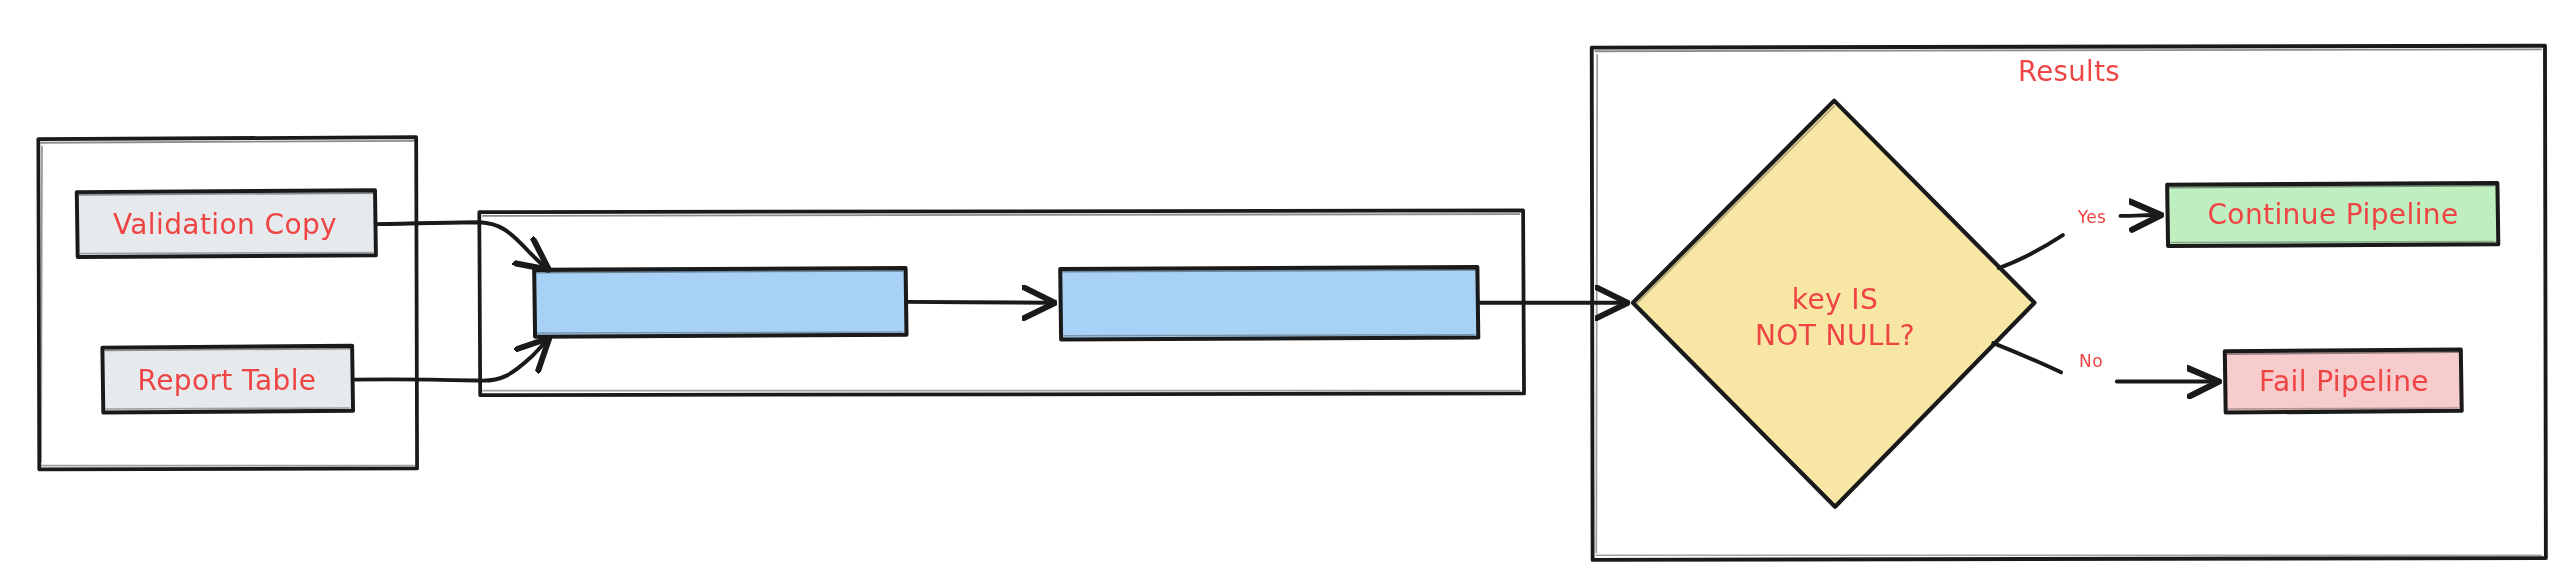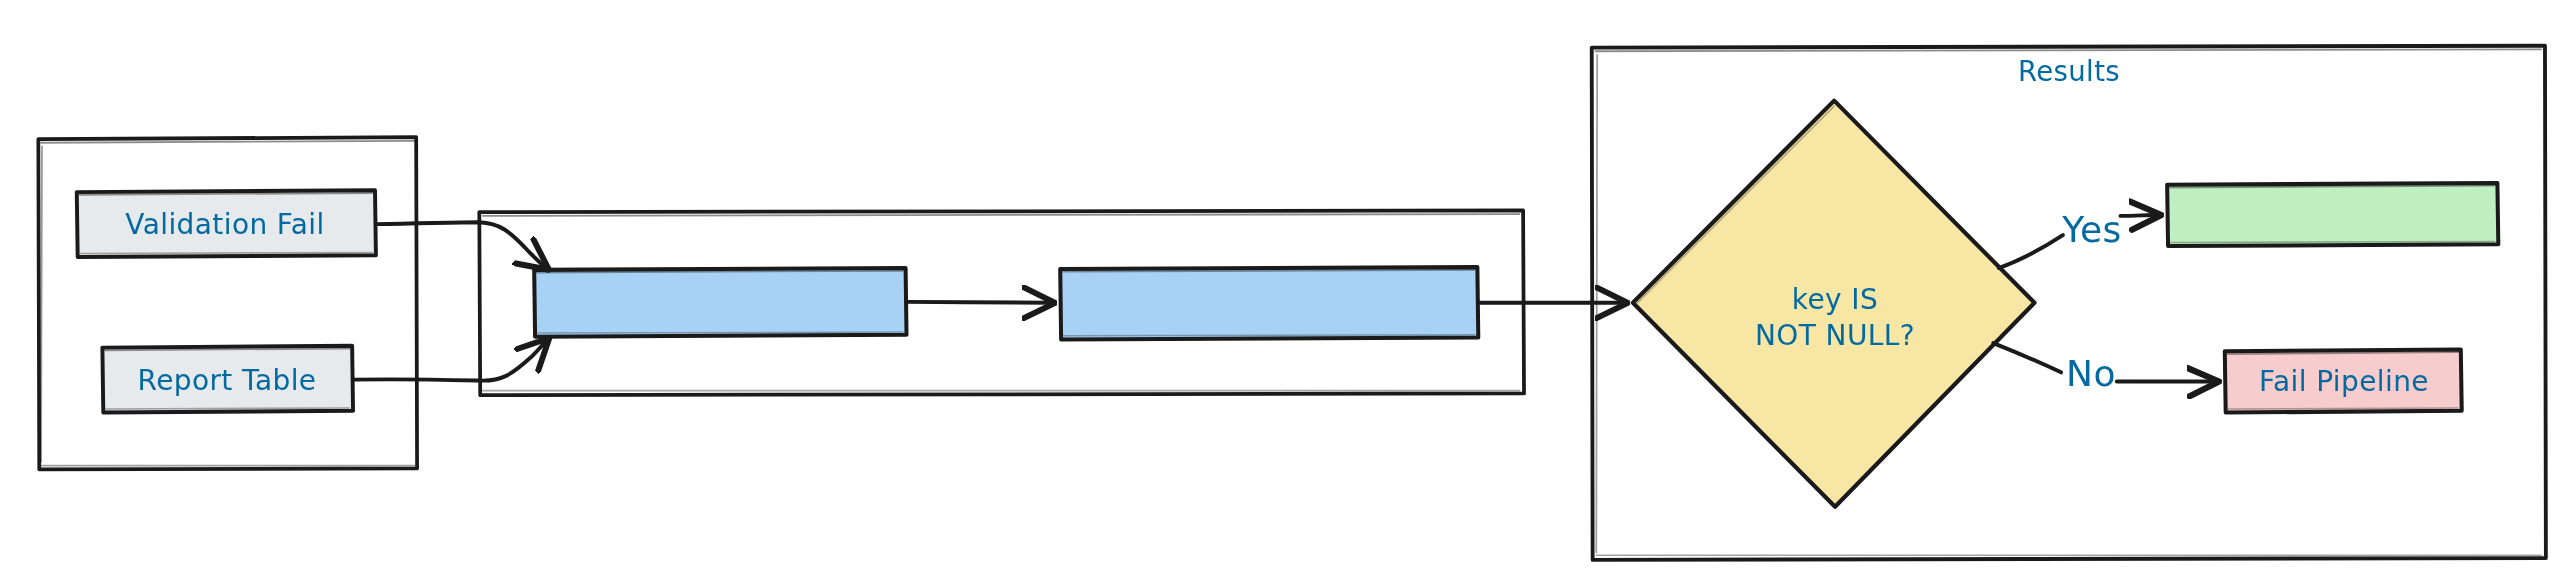--- a/index.html
+++ b/index.html
@@ -16,34 +16,34 @@
     overflow:hidden;
   }
   #sketch{
     position:absolute;
     left:0; top:0;
     width:2576px;
     height:580px;
   }
   .lbl{
     position:absolute;
-    color:#0369a1;
+    color:#ef4444;
     white-space:nowrap;
     line-height:1.15;
     letter-spacing:0.4px;
     pointer-events:none;
   }
   .lbl.ctr{
     transform:translate(-50%,-50%);
     text-align:center;
   }
   .group-title{ font-size:27.5px; }
   .node-text{ font-size:28px; }
   .node-text.mono-ish{ letter-spacing:1.1px; }
-  .edge-label{ font-size:36px;margin-top:12px; }
+  .edge-label{ font-size:17px; }
   .diamond-text{ font-size:28px; line-height:1.3;margin-top:12px; }
   .hit{
     position:absolute;
     background:transparent;
   }
 </style>
 </head>
 <body>
 
 <div id="canvas" style="background: rgb(255, 255, 255);">
@@ -148,31 +148,32 @@
         <path d="M2178,375 C2208,387 2233,398 2252,407" stroke-width="4.3"></path>
         <path d="M2313,417 C2350,417 2390,417 2419,417" stroke-width="4.3" marker-end="url(#arw2)"></path>
       </g>
     </g>
   </svg>
 
 
 
   <div class="lbl ctr group-title" style="left:2069px; top:72px;">Results</div>
 
-  <div class="lbl ctr node-text" style="left:225px; top:225px;">Validation Fail</div>
+  <div class="lbl ctr node-text" style="left:225px; top:225px;">Validation Copy</div>
 
   <div class="lbl ctr node-text" style="left:227px; top:381px;">Report Table</div>
 
 
 
   <div class="lbl ctr diamond-text" style="left:1835px; top:306px;">
     <div>key IS</div>
     <div>NOT NULL?</div>
   </div>
 
+  <div class="lbl ctr node-text" style="left:2333px; top:215px;">Continue Pipeline</div>
 
   <div class="lbl ctr node-text" style="left:2344px; top:382px;">Fail Pipeline</div>
 
   <div class="lbl ctr edge-label" style="left:2092px; top:218px;">Yes</div>
 
   <div class="lbl ctr edge-label" style="left:2091px; top:362px;">No</div>
 
   <div class="hit" style="left:76px;  top:190px; width:299px; height:67px;"></div>
   <div class="hit" style="left:102px; top:346px; width:251px; height:67px;"></div>
   <div class="hit" style="left:534px; top:268px; width:373px; height:69px;"></div>

